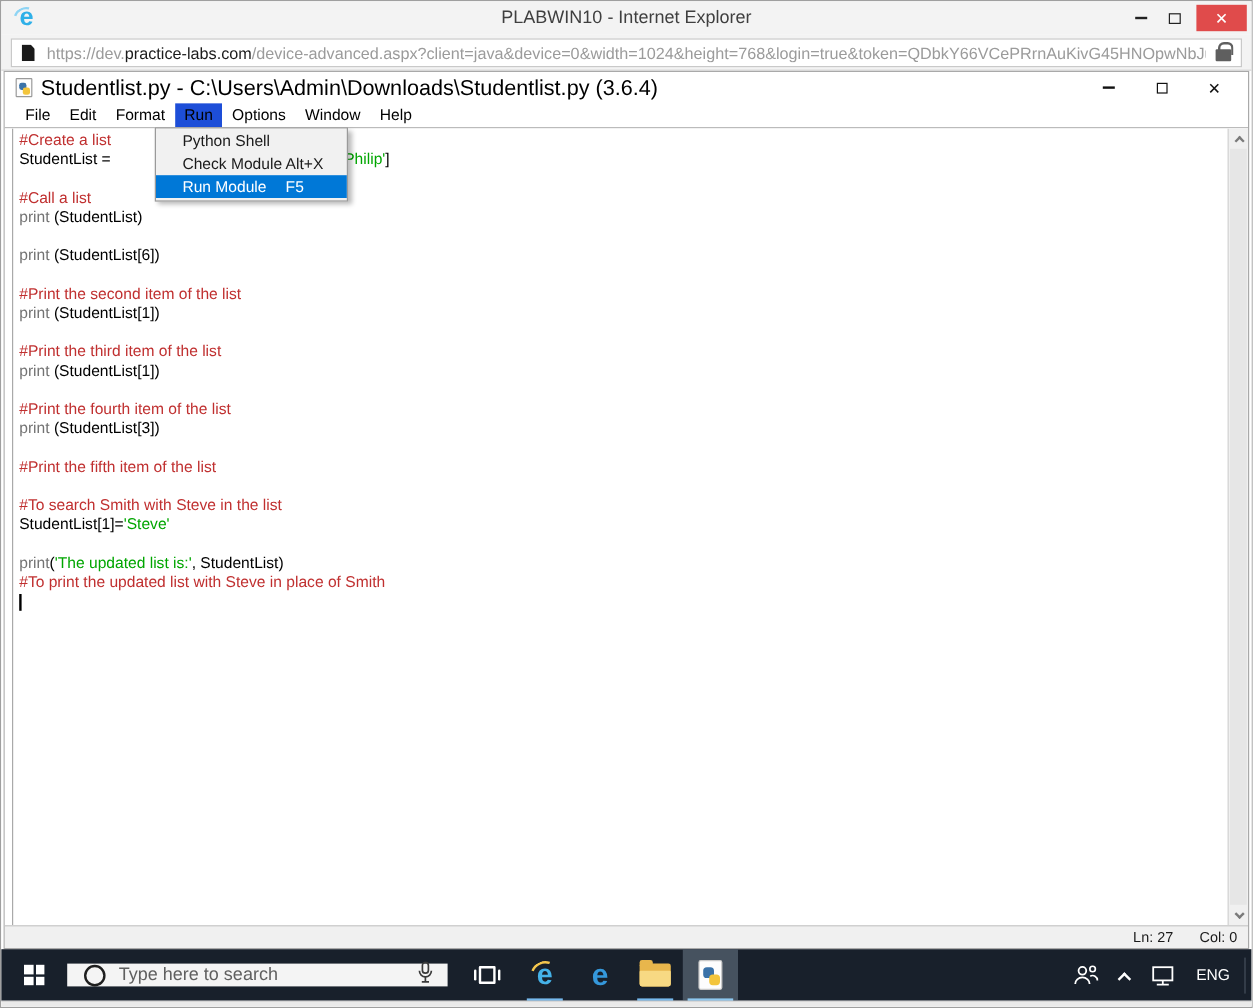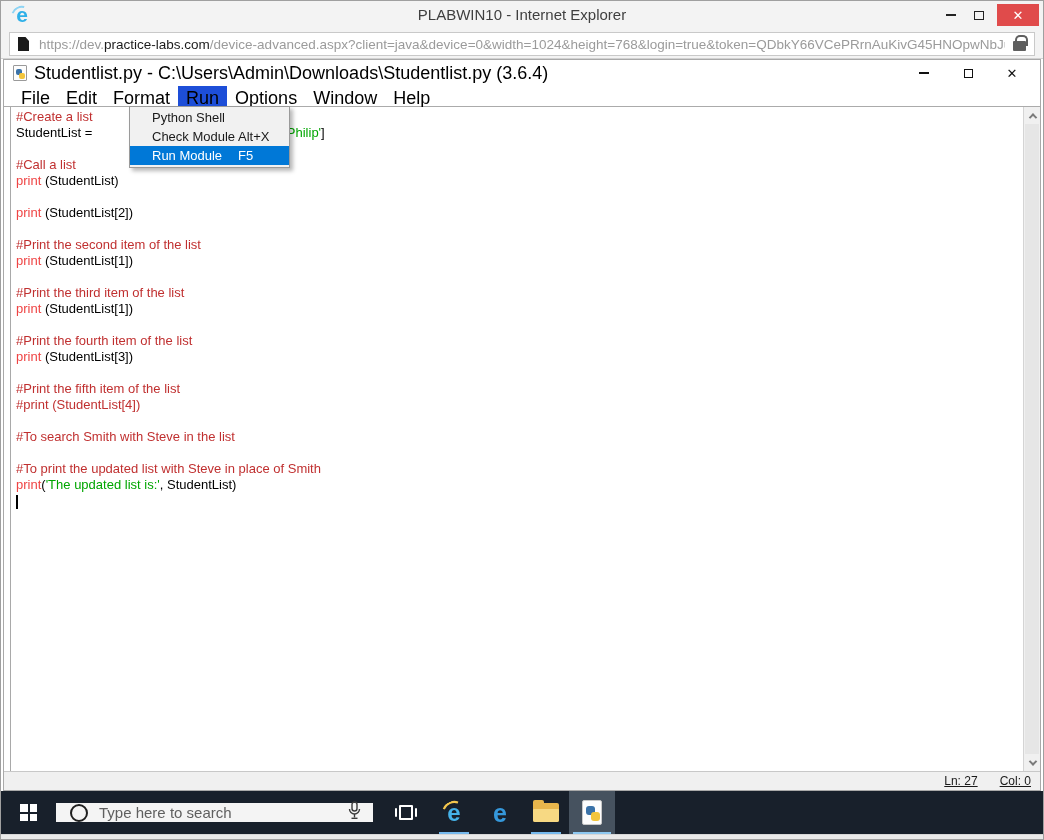--- a/index.html
+++ b/index.html
@@ -33,44 +33,44 @@
   .idle-titlebar { position:relative; height:26px; background:#fff; }
   .py-file-icon { position:absolute; left:9px; top:5px; width:14px; height:16px; background:#fdfdfd; border:1px solid #9a9a9a; border-radius:1px; }
   .py-file-icon:before { content:''; position:absolute; left:2px; top:3px; width:6px; height:6px; background:#3a72a8; border-radius:2px; }
   .py-file-icon:after { content:''; position:absolute; left:5px; top:7px; width:6px; height:6px; background:#f3c53c; border-radius:2px; }
   .idle-title { position:absolute; left:30px; top:0; height:26px; line-height:26px; font-size:18px; color:#000; white-space:nowrap; }
   .idle-controls { position:absolute; right:6px; top:0; height:26px; display:flex; }
   .idle-btn { width:44px; height:26px; display:flex; align-items:center; justify-content:center; color:#111; font-size:13px; }
   .idle-min-glyph { width:10px; height:1.5px; background:#111; }
   .idle-max-glyph { width:9px; height:9px; border:1.2px solid #111; }
 
-  .idle-menubar { height:21px; display:flex; align-items:stretch; padding-left:9px; font-size:18px; border-bottom:1px solid #ababab; background:#fff; }
+  .idle-menubar { height:21px; display:flex; align-items:stretch; padding-left:9px; font-size:13px; border-bottom:1px solid #ababab; background:#fff; }
   .menu-item { padding:2px 8px 0 8px; color:#000; }
   .menu-item.active { background:#1d4ed8; }
 
   .editor { position:absolute; left:0; top:47px; right:0; bottom:19px; background:#fff; overflow:hidden; }
   .editor-left-border { position:absolute; left:6px; top:0; bottom:0; width:1px; background:#a9a9a9; }
   .code { position:absolute; left:12px; top:2px; font-family:Liberation Sans, sans-serif; font-size:13px; }
   .code-line { height:16px; line-height:16px; white-space:pre; }
   .tok-com { color:#c03030; }
   .tok-nor { color:#000000; }
   .tok-str { color:#00a600; }
-  .tok-kw  { color:#ef4444; }
+  .tok-kw  { color:#737373; }
   .tok-gap { display:inline-block; width:165px; }
   .tok-caret { display:inline-block; width:2px; height:14px; background:#000; vertical-align:middle; }
 
   .scrollbar { position:absolute; right:0; top:0; bottom:0; width:17px; background:#f0f0f0; border-left:1px solid #d4d4d4; }
   .sb-thumb { position:absolute; left:1px; right:1px; top:17px; bottom:17px; background:#e6e6e6; }
   .sb-arrow { position:absolute; left:0; width:17px; height:17px; display:flex; align-items:center; justify-content:center; }
   .sb-up { top:0; } .sb-down { bottom:0; }
   .sb-chev { width:6px; height:6px; border:solid #7a7a7a; border-width:2px 2px 0 0; }
   .sb-up .sb-chev { transform:rotate(-45deg) translate(-1px,1px); }
   .sb-down .sb-chev { transform:rotate(135deg) translate(-1px,1px); }
 
-  .idle-statusbar { position:absolute; left:0; right:0; bottom:0; height:19px; background:#f0f0f0; border-top:1px solid #c8c8c8; font-size:12px; color:#1a1a1a; display:flex; align-items:center; justify-content:flex-end;text-decoration:underline; }
+  .idle-statusbar { position:absolute; left:0; right:0; bottom:0; height:19px; background:#f0f0f0; border-top:1px solid #c8c8c8; font-size:12px; color:#1a1a1a; display:flex; align-items:center; justify-content:flex-end; }
   .status-ln { margin-right:22px; } .status-col { margin-right:9px; }
 
   
   .run-dropdown { position:absolute; left:125px; top:46px; width:161px; background:#f1f1f1; border:1px solid #9a9a9a; padding:1px 0 2px 0; box-shadow:3px 3px 4px rgba(0,0,0,0.28); z-index:10; }
   .run-item { position:relative; height:19px; line-height:19px; font-size:13px; color:#1a1a1a; }
   .ri-label { margin-left:22px; }
   .ri-shortcut { position:absolute; left:108px; top:0; }
   .run-item.selected { background:#0078d7; color:#fff; }
 
   
@@ -165,38 +165,38 @@
 
       <div class="editor">
         <div class="editor-left-border"></div>
         <div class="code">
             <div class="code-line"><span class="tok-com">#Create a list</span></div>
             <div class="code-line"><span class="tok-nor">StudentList = </span><span class="tok-gap"></span><span class="tok-str">hy'</span><span class="tok-nor">, </span><span class="tok-str">'Philip'</span><span class="tok-nor">]</span></div>
             <div class="code-line"></div>
             <div class="code-line"><span class="tok-com">#Call a list</span></div>
             <div class="code-line"><span class="tok-kw">print</span><span class="tok-nor"> (StudentList)</span></div>
             <div class="code-line"></div>
-            <div class="code-line"><span class="tok-kw">print</span><span class="tok-nor"> (StudentList[2])</span></div>
+            <div class="code-line"><span class="tok-kw">print</span><span class="tok-nor"> (StudentList[6])</span></div>
             <div class="code-line"></div>
             <div class="code-line"><span class="tok-com">#Print the second item of the list</span></div>
             <div class="code-line"><span class="tok-kw">print</span><span class="tok-nor"> (StudentList[1])</span></div>
             <div class="code-line"></div>
             <div class="code-line"><span class="tok-com">#Print the third item of the list</span></div>
             <div class="code-line"><span class="tok-kw">print</span><span class="tok-nor"> (StudentList[1])</span></div>
             <div class="code-line"></div>
             <div class="code-line"><span class="tok-com">#Print the fourth item of the list</span></div>
             <div class="code-line"><span class="tok-kw">print</span><span class="tok-nor"> (StudentList[3])</span></div>
             <div class="code-line"></div>
             <div class="code-line"><span class="tok-com">#Print the fifth item of the list</span></div>
-            <div class="code-line"><span class="tok-com">#print (StudentList[4])</span></div>
             <div class="code-line"></div>
             <div class="code-line"><span class="tok-com">#To search Smith with Steve in the list</span></div>
-            <div class="code-line"></div>
+            <div class="code-line"><span class="tok-nor">StudentList[1]=</span><span class="tok-str">'Steve'</span></div>
+            <div class="code-line"></div>
+            <div class="code-line"><span class="tok-kw">print</span><span class="tok-nor">(</span><span class="tok-str">'The updated list is:'</span><span class="tok-nor">, StudentList)</span></div>
             <div class="code-line"><span class="tok-com">#To print the updated list with Steve in place of Smith</span></div>
-            <div class="code-line"><span class="tok-kw">print</span><span class="tok-nor">(</span><span class="tok-str">'The updated list is:'</span><span class="tok-nor">, StudentList)</span></div>
             <div class="code-line"><span class="tok-caret"></span></div>
           </div>
         <div class="scrollbar">
           <div class="sb-thumb"></div>
           <div class="sb-arrow sb-up">
               <span class="sb-chev"></span>
             </div>
           <div class="sb-arrow sb-down">
               <span class="sb-chev"></span>
             </div>
@@ -253,17 +253,39 @@
             <span class="tab"></span>
             <span class="back"></span>
             <span class="front"></span>
           </span>
         <span class="tb-underline"></span>
       </div>
       <div class="tb-app active">
         <span class="pyfile-glyph"></span>
         <span class="tb-underline"></span>
       </div>
+      <div class="tray">
+        <span class="tray-item">
+          <svg width="22" height="17" viewBox="0 0 22 17">
+              <circle cx="8" cy="5" r="3.2" fill="none" stroke="#fff" stroke-width="1.5"></circle>
+              <path d="M2 16a6 5.5 0 0 1 12 0" fill="none" stroke="#fff" stroke-width="1.5"></path>
+              <circle cx="16.5" cy="3.5" r="2.3" fill="none" stroke="#fff" stroke-width="1.4"></circle>
+              <path d="M14.5 9.5a4 4 0 0 1 6 3.5" fill="none" stroke="#fff" stroke-width="1.4"></path>
+            </svg>
+        </span>
+        <span class="tray-item">
+            <span class="chev-up"></span>
+          </span>
+        <span class="tray-item">
+          <svg width="22" height="18" viewBox="0 0 22 18">
+              <rect x="3" y="2" width="16" height="11" fill="none" stroke="#fff" stroke-width="1.5"></rect>
+              <line x1="11" y1="13" x2="11" y2="16" stroke="#fff" stroke-width="1.5"></line>
+              <line x1="6" y1="16.5" x2="16" y2="16.5" stroke="#fff" stroke-width="1.5"></line>
+            </svg>
+        </span>
+        <span class="lang-label">ENG</span>
+        <span class="tray-separator"></span>
+      </div>
     </div>
 
     <div class="bottom-strip"></div>
   </div>
 </div>
 
 </body></html>

